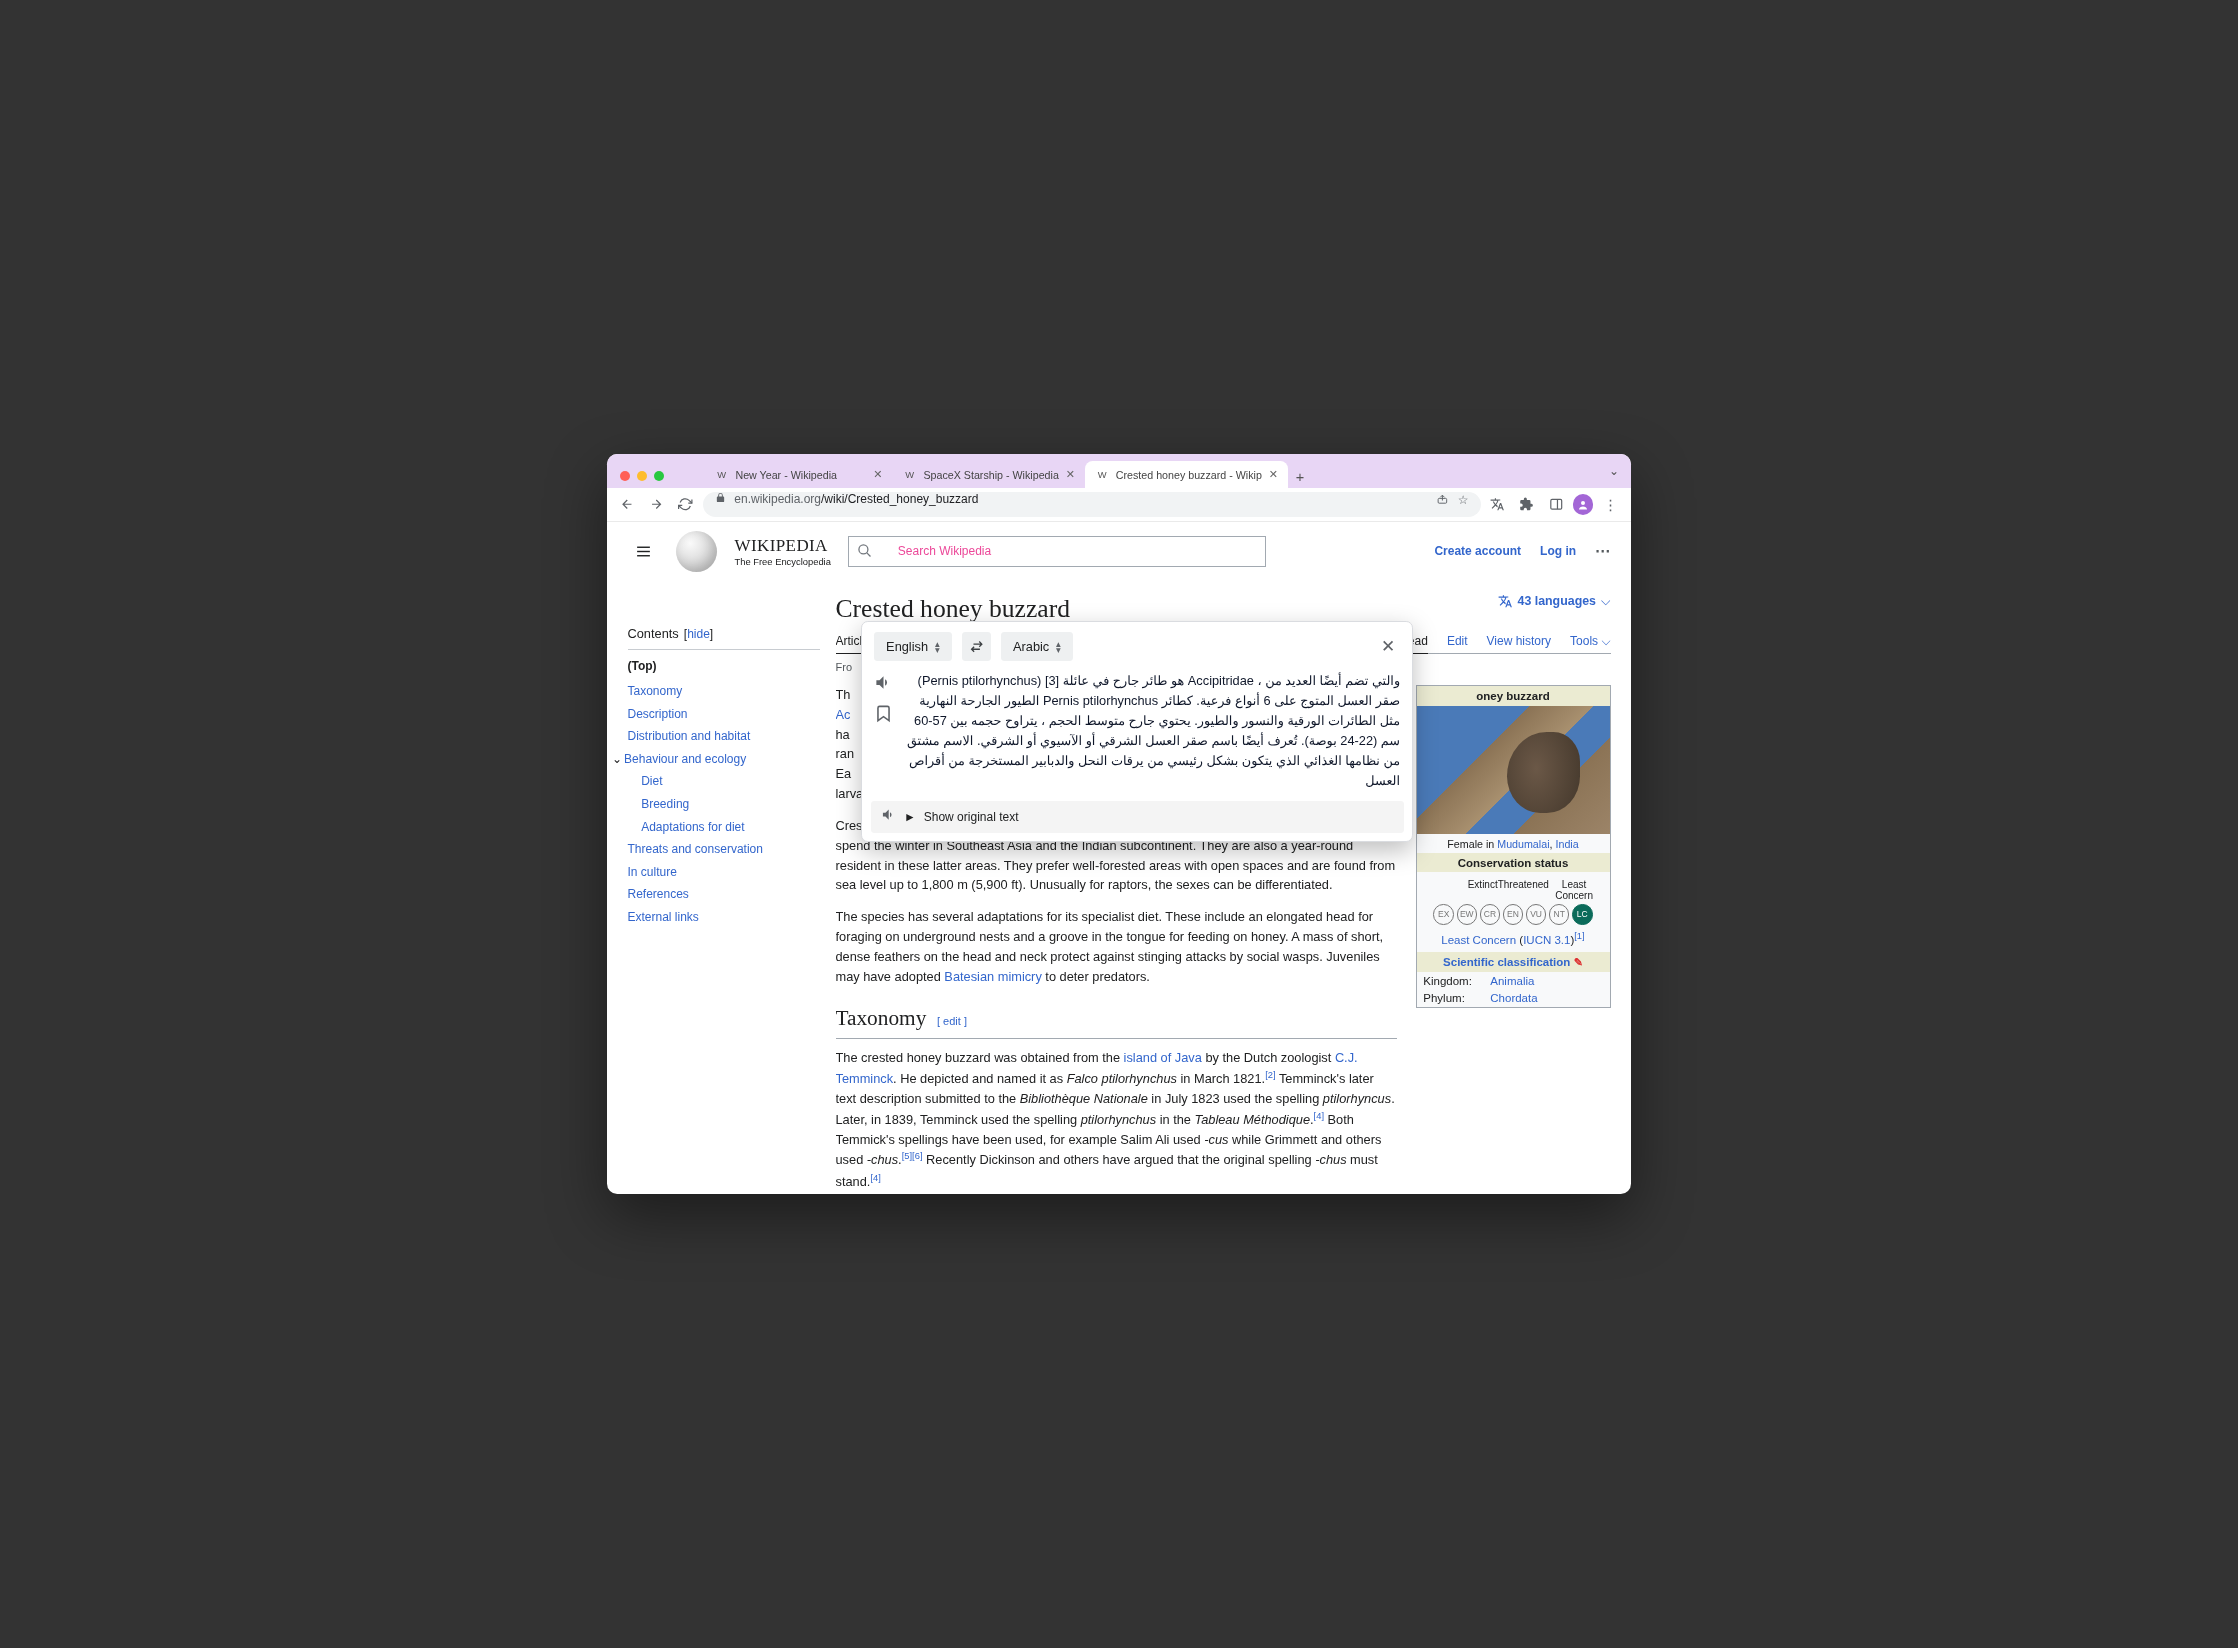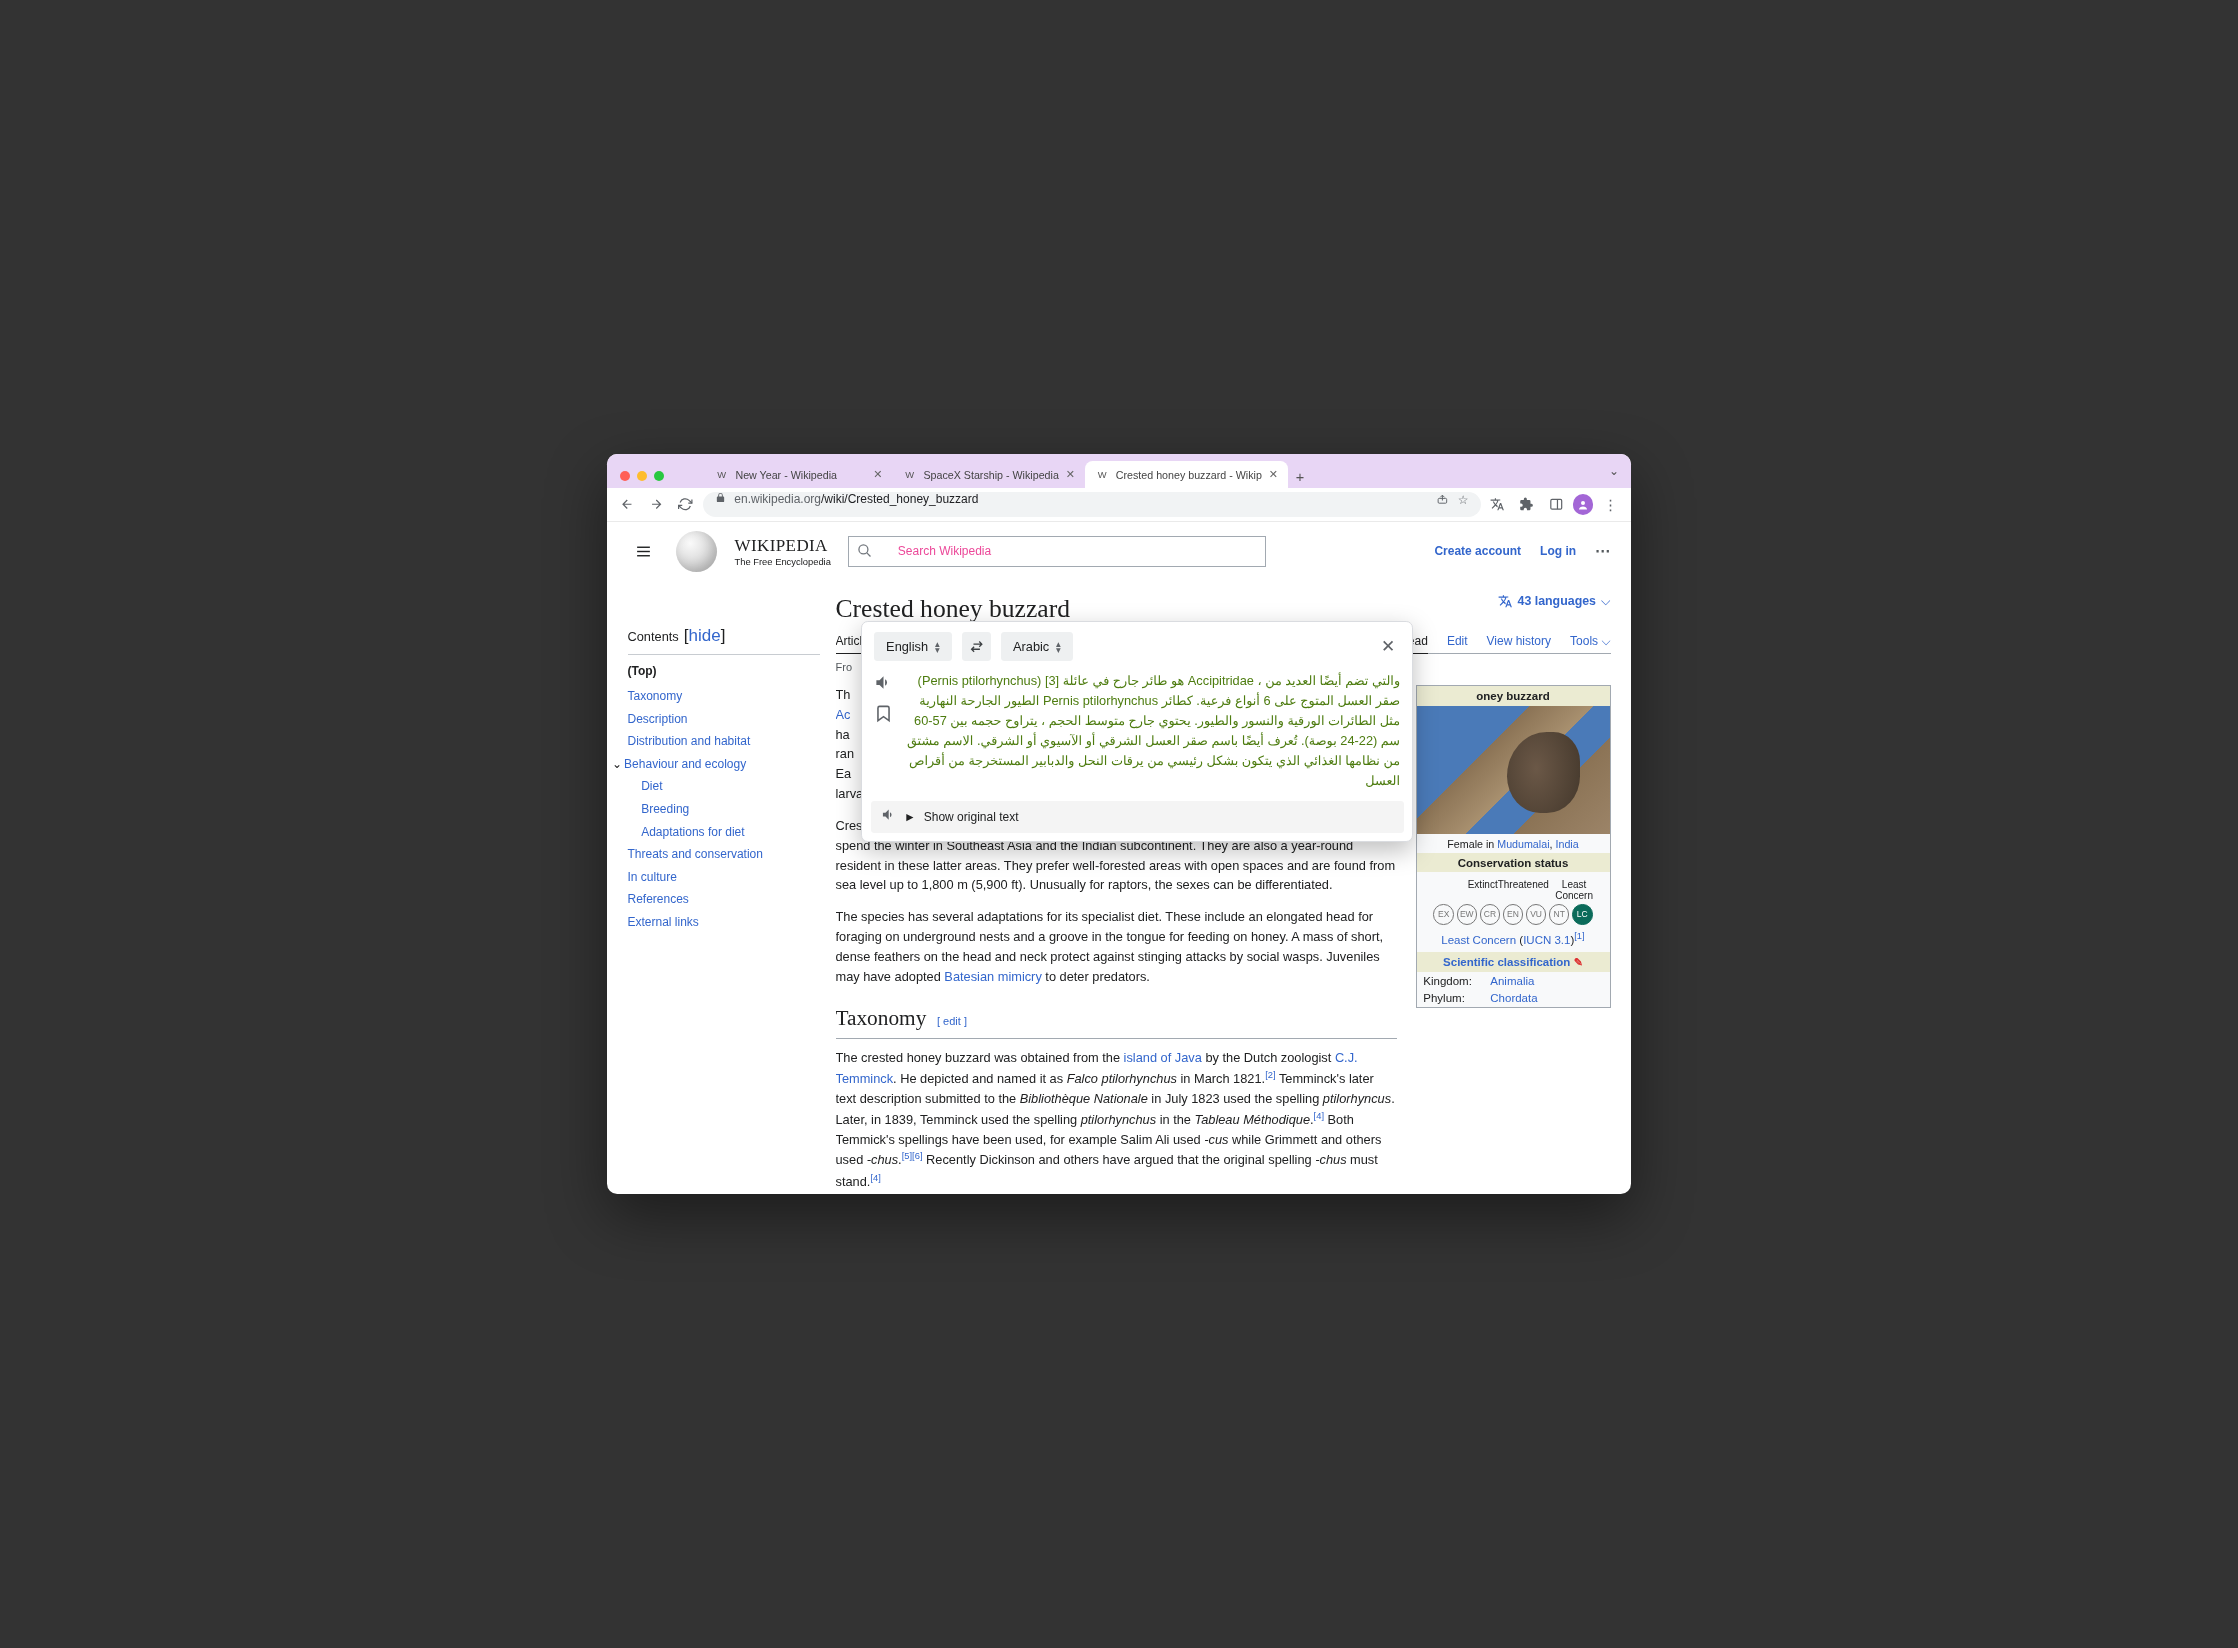--- a/index.html
+++ b/index.html
@@ -42,21 +42,21 @@
 .wp-search { flex:0 0 418px; height:31px; border:0.9px solid #a2a9b1; display:flex; align-items:center; padding:0 8.5px; gap:25px; color:#ec4899; cursor:text;}
 .wp-search svg{width:15.4px;height:15.4px;color:#72777d;}
 .header-right { margin-left:auto; display:flex; align-items:center; gap:19px; font-size:12px;font-weight:bold;}
 .hdots { font-size:15.4px; color:#54595d; cursor:pointer;}
 
 
 .wp-body { display:flex; padding:0 20.5px 0 20.5px; height:calc(100% - 118px); overflow:hidden;}
 .sidebar { width:208px; padding-right:15.4px; padding-top:46px; font-size:12px;}
 .sb-heading { display:flex; align-items:baseline; gap:5.1px; padding-bottom:5.1px;}
 .sb-heading .h { font-size:12.8px;}
-.sb-heading .hide { font-size:17px;}
+.sb-heading .hide { font-size:12px;}
 .sb-hr { border:0; border-top:0.9px solid #c8ccd1; margin:3.4px 0 8.5px;}
 .sb-top { font-weight:700; margin:3.4px 0 6.8px;}
 .sb-list { list-style:none; }
 .sb-list li { padding:4.3px 0; }
 .sb-list li a { color:#3366cc; }
 .sb-list .sub { padding-left:13.7px;}
 .sb-list .caret { display:inline-block; width:12px; margin-left:-15.4px; color:#202122;}
 
 .main { flex:1; padding-top:13.7px; padding-right:0; overflow:hidden; position:relative;}
 .title-row { display:flex; justify-content:space-between; align-items:flex-start;}
@@ -96,21 +96,21 @@
 
 .translate-pop { position:absolute; left:25.6px; top:41px; width:552px; background:#fff; border:0.9px solid #dadce0; border-radius:6.8px; box-shadow:0 8.5px 24px rgba(0,0,0,.25); z-index:50;}
 .tp-header { display:flex; align-items:center; gap:10.2px; padding:10.2px 12px;}
 .lang-pill { background:#eef0f1; border-radius:3.4px; height:29px; padding:0 12px; display:flex; align-items:center; gap:6.8px; font-size:12.8px; cursor:pointer;}
 .lang-pill .ud { font-size:9.4px; line-height:6px; color:#5f6368; display:flex; flex-direction:column;}
 .swap { width:29px; height:29px; background:#eef0f1; border-radius:3.4px; display:flex; align-items:center; justify-content:center; cursor:pointer;}
 .tp-close { margin-left:auto; font-size:17px; color:#5f6368; cursor:pointer; width:24px; text-align:center;}
 .tp-body { padding:0 12px 10.2px; display:flex; gap:10.2px;}
 .tp-left-icons { display:flex; flex-direction:column; gap:12px; padding-top:1.7px;}
 .tp-left-icons .mi { width:19px; height:19px; color:#5f6368; cursor:pointer;}
-.tp-text { flex:1; direction:rtl; text-align:right; font-size:12.8px; line-height:1.55; color:#4d7c0f;}
+.tp-text { flex:1; direction:rtl; text-align:right; font-size:12.8px; line-height:1.55; color:#0f172a;}
 .tp-footer { margin:0 8.5px 8.5px; background:#f4f4f4; border-radius:3.4px; padding:6.8px 10.2px; display:flex; align-items:center; gap:10.2px; cursor:pointer;}
 .tp-footer .tri{font-size:9.4px;}
 </style>
 </head>
 <body>
 
 <div class="window">
 
   <div class="tabbar">
     <div class="traffic">

